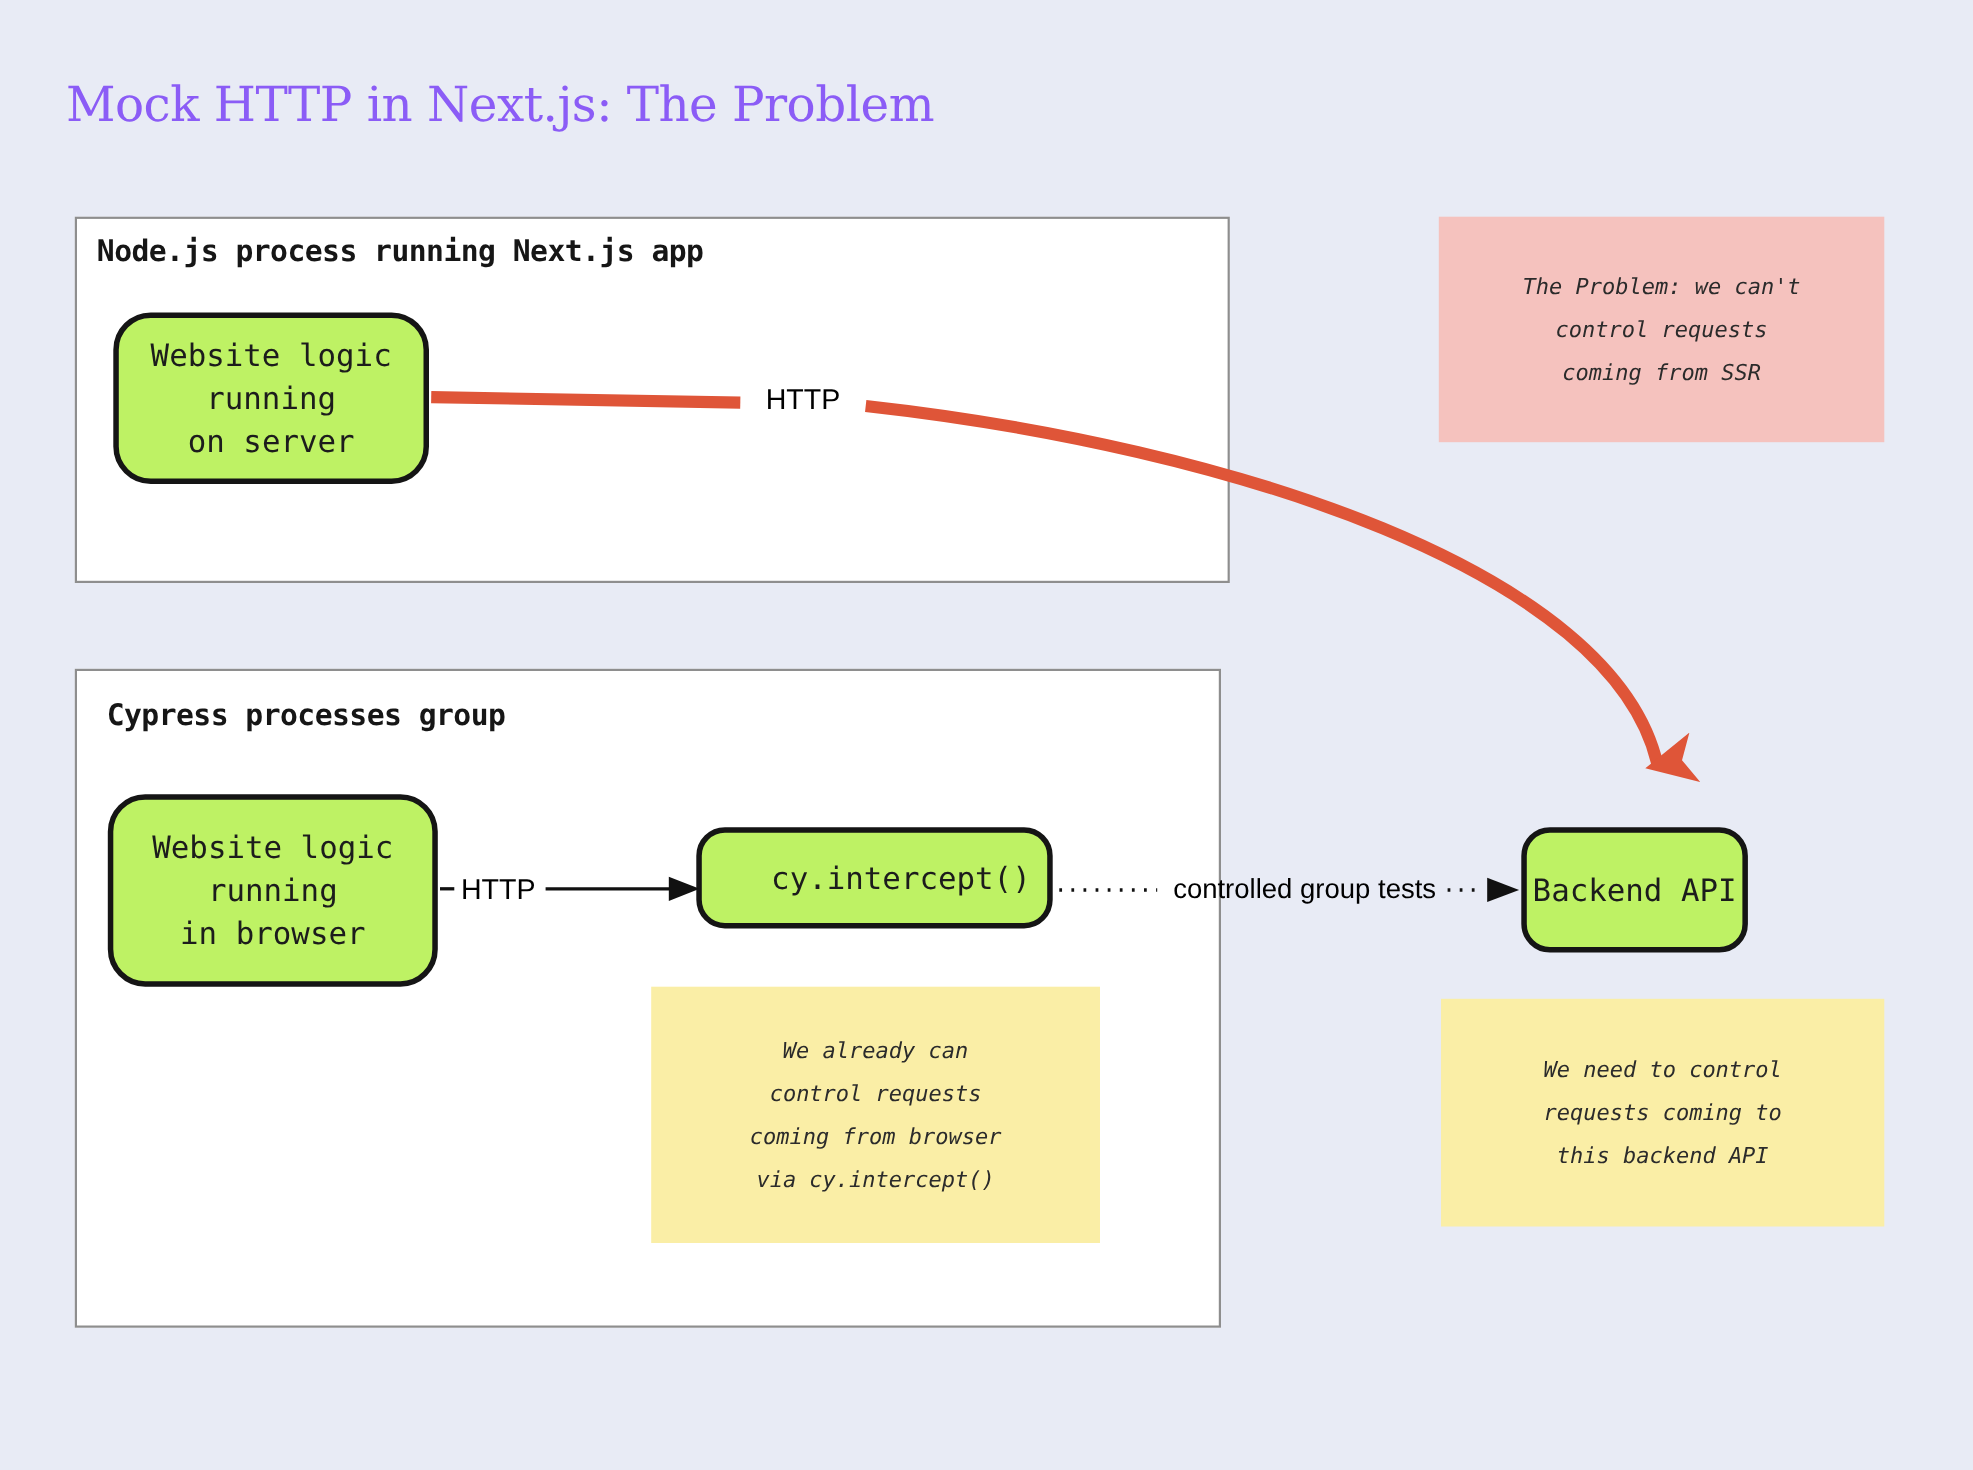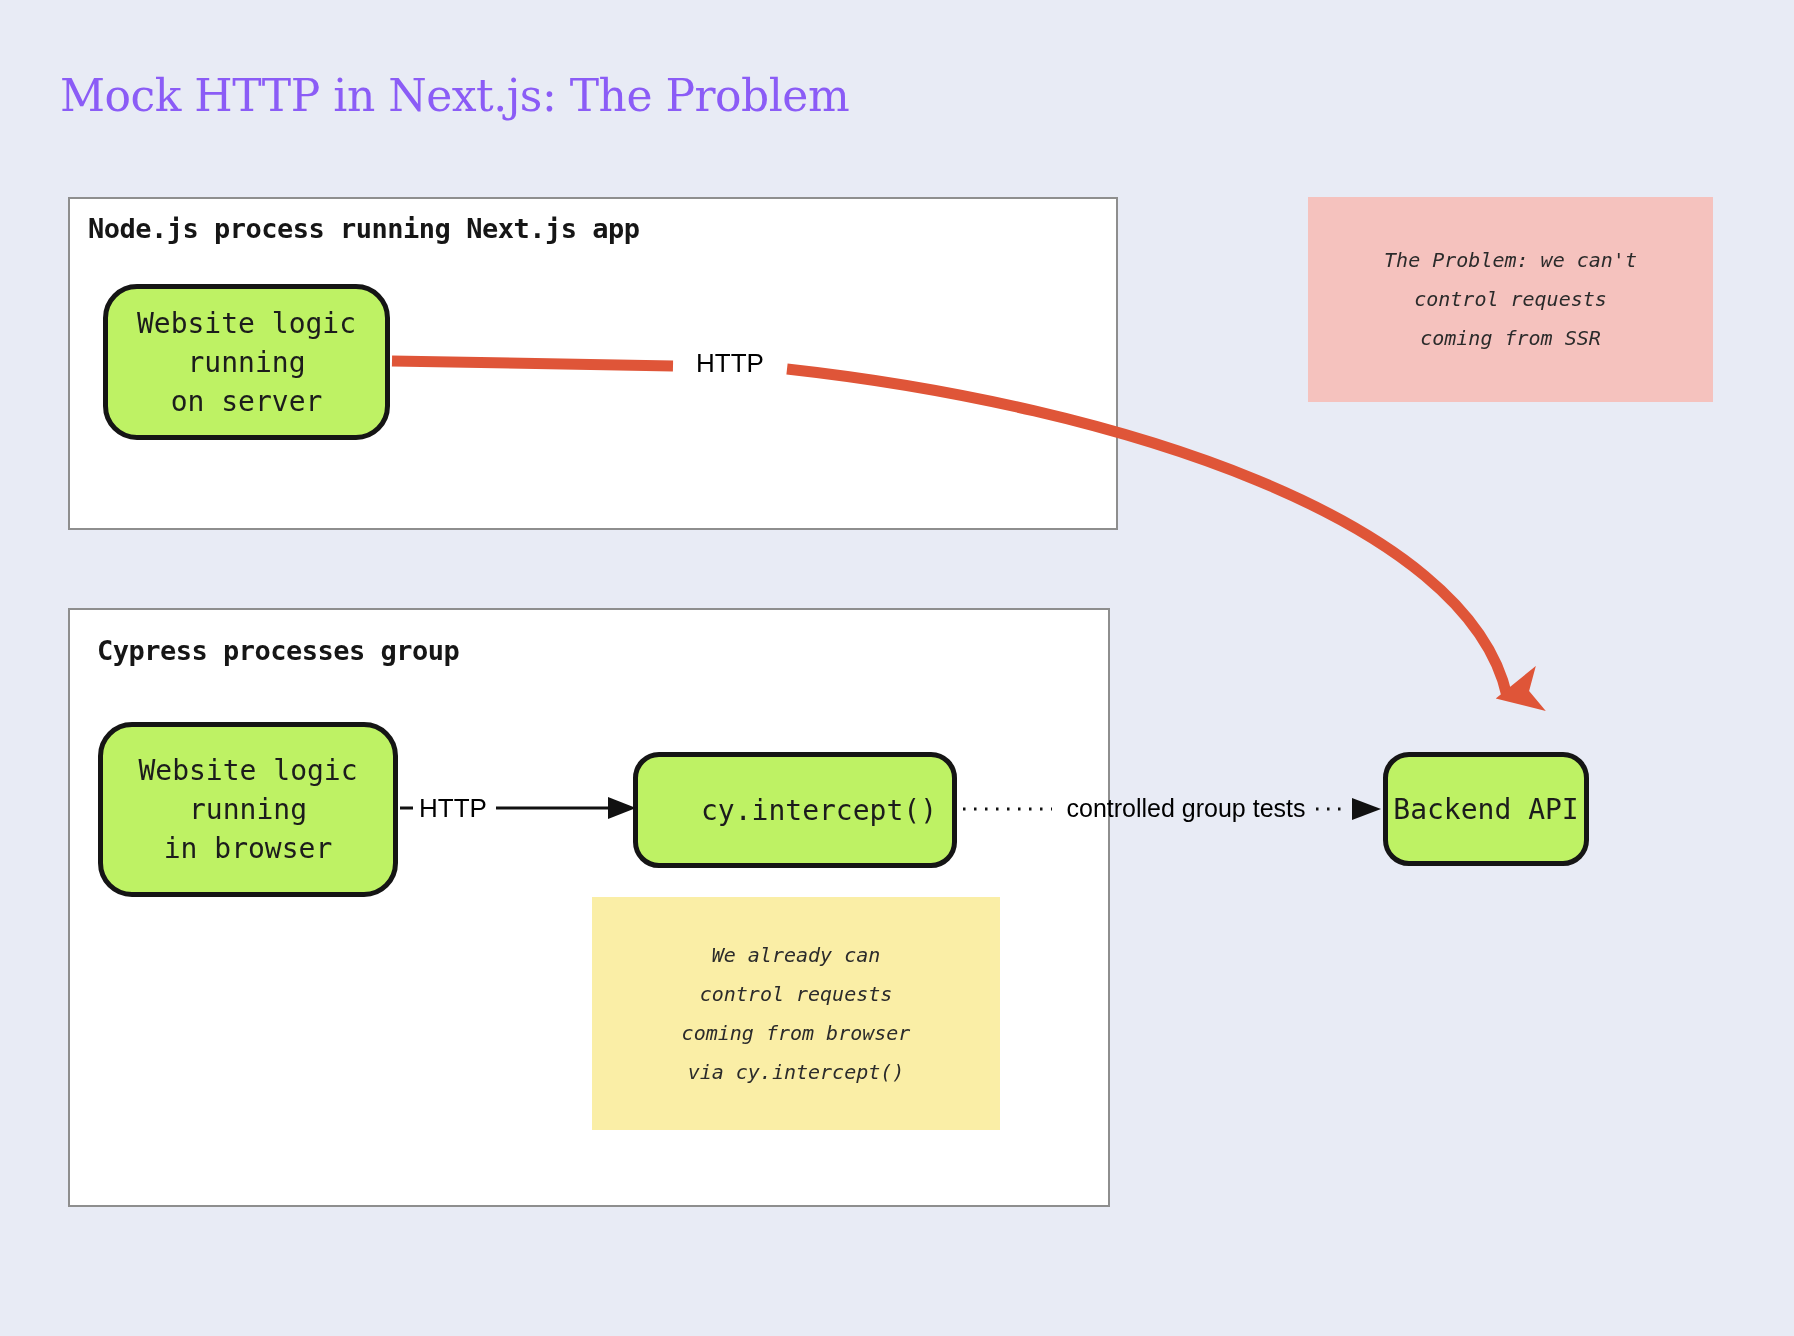--- a/index.html
+++ b/index.html
@@ -83,33 +83,36 @@
     <div class="node" style="left:33px;top:85px;width:287px;height:156px;">Website logic
 running
 on server</div>
   </div>
 
   <div class="container" style="left:68px;top:608px;width:1042px;height:599px;">
     <div class="container-label" style="left:27px;top:25px;">Cypress processes group</div>
     <div class="node" style="left:28px;top:112px;width:300px;height:175px;">Website logic
 running
 in browser</div>
-    <div class="node small" style="left:563px;top:142px;width:324px;height:116px;padding-left:48px;">cy.intercept()</div>
+    <div class="node small" style="left:563px;top:142px;width:324px;height:92px;padding-left:48px;">cy.intercept()</div>
     <div class="note yellow" style="left:522px;top:287px;width:408px;height:233px;">We already can
 control requests
 coming from browser
 via cy.intercept()</div>
   </div>
 
   <div class="node small" style="left:1383px;top:752px;width:206px;height:114px;">Backend API</div>
 
   <div class="note pink" style="left:1308px;top:197px;width:405px;height:205px;">The Problem: we can't
 control requests
 coming from SSR</div>
 
+  <div class="note yellow" style="left:1310px;top:908px;width:403px;height:207px;">We need to control
+requests coming to
+this backend API</div>
 
   <svg class="overlay" viewBox="0 0 1794 1336">
     <defs>
       <marker id="redArrow" viewBox="0 0 10 10" refX="5" refY="7.5" markerUnits="strokeWidth" markerWidth="4.2" markerHeight="4.2" orient="auto">
         <path d="M0,0 L5,10 L10,0 L5,2.6 Z" class="fill-red"></path>
       </marker>
     </defs>
 
     <path d="M 392 361 L 673 366" class="stroke-red" stroke-width="11"></path>
     <path d="M 787 369 C 1120 406, 1468 520, 1507 696" class="stroke-red" stroke-width="11" marker-end="url(#redArrow)"></path>

